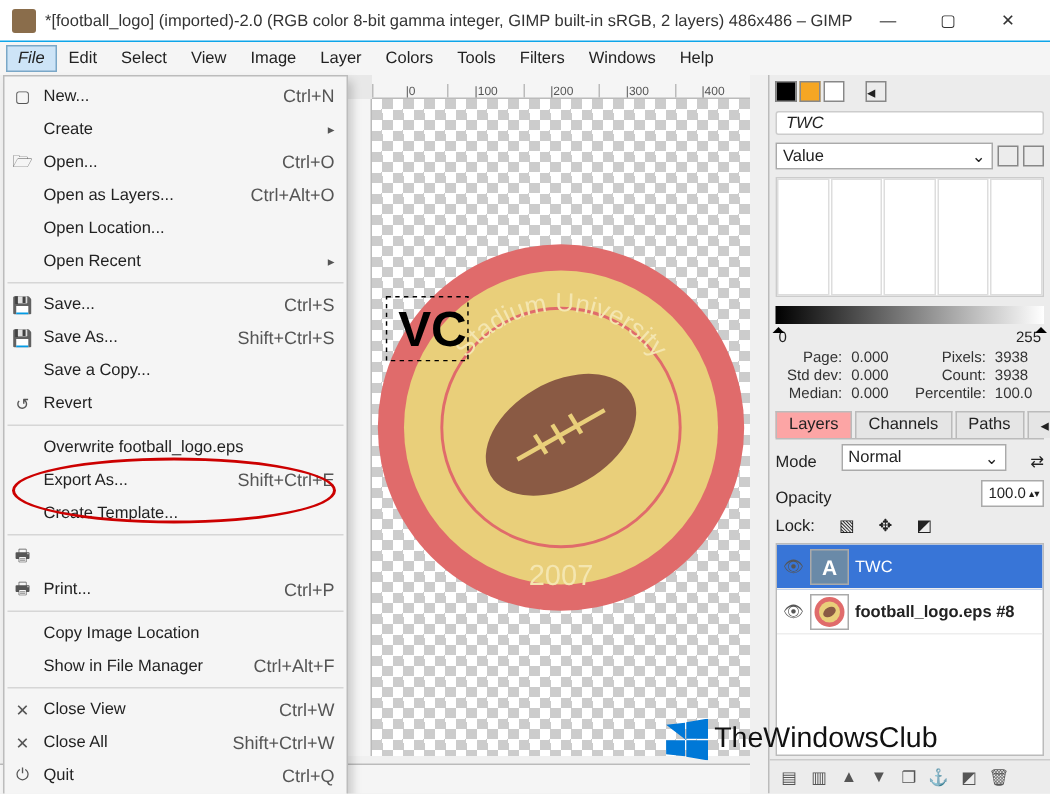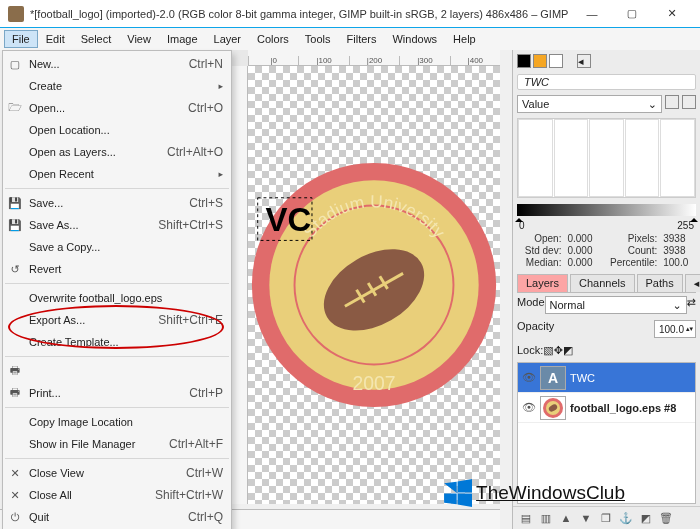--- a/index.html
+++ b/index.html
@@ -4,65 +4,65 @@
 <style>
   * { box-sizing: border-box; margin: 0; padding: 0; font-family: "Segoe UI", Tahoma, sans-serif; }
   body { width: 700px; height: 529px; background: #f0f0f0; overflow: hidden; position: relative; font-size: 11px; color: #222; }
   .titlebar { height: 28px; background: #fff; display: flex; align-items: center; padding: 0 8px; border-bottom: 1px solid #0ea5e9; }
   .titlebar .ticon { width: 16px; height: 16px; background: #8a6d4b; margin-right: 6px; border-radius: 2px; }
   .titlebar .title { flex: 1; font-size: 11px; color: #333; white-space: nowrap; overflow: hidden; }
   .winbtns { display: flex; }
   .winbtn { width: 40px; height: 28px; display: flex; align-items: center; justify-content: center; color: #333; }
   .menubar { height: 22px; background: #f5f5f5; display: flex; align-items: center; padding: 0 4px; font-size: 11px; }
   .menubar .mitem { padding: 3px 8px; cursor: default; }
-  .menubar .mitem.active { background: #cde4f7; border: 1px solid #7aa7c7; padding: 2px 7px; }
+  .menubar .mitem.active { background: #cde4f7; border: 1px solid #7aa7c7; padding: 2px 7px; font-style: italic; }
   .workarea { position: relative; height: 479px; }
   .dropdown { position: absolute; left: 2px; top: 0; width: 230px; background: #f5f5f5; border: 1px solid #bcbcbc; box-shadow: 3px 4px 6px rgba(0,0,0,0.18); z-index: 50; padding: 2px 0; }
   .dd-item { display: flex; align-items: center; height: 22px; padding: 0 8px 0 4px; font-size: 11px; color: #222; }
   .dd-item .ico { width: 16px; height: 16px; margin-right: 6px; display: flex; align-items: center; justify-content: center; font-size: 11px; color: #555; }
   .dd-item .lbl { flex: 1; white-space: nowrap; }
   .dd-item .hint { color: #555; font-size: 12px; }
   .dd-item .sub { color: #555; font-size: 9px; margin-left: 2px; }
   .dd-sep { height: 1px; background: #d6d6d6; margin: 3px 2px; }
   .ellipse { position: absolute; left: 8px; top: 255px; width: 216px; height: 44px; border: 2px solid #cc0000; border-radius: 50%; pointer-events: none; z-index: 60; }
   .canvas-wrap { position: absolute; left: 232px; top: 0; width: 268px; height: 454px; background: #e8e8e8; }
   .ruler-h { position: absolute; left: 16px; top: 0; right: 0; height: 16px; background: #f5f5f5; border-bottom: 1px solid #bbb; display: flex; font-size: 8px; color: #555; align-items: flex-end; }
   .ruler-h span { width: 64px; text-align: center; border-left: 1px solid #bbb; }
   .ruler-v { position: absolute; left: 0; top: 16px; bottom: 0; width: 16px; background: #f5f5f5; border-right: 1px solid #bbb; }
   .canvas { position: absolute; left: 16px; top: 16px; right: 0; bottom: 0; background: repeating-conic-gradient(#ccc 0 25%, #fff 0 50%) 0 0/14px 14px; display:flex; align-items:center; justify-content:center; overflow:hidden;}
   .football-badge { width: 260px; height: 260px; position: relative; }
   .panel-right { position: absolute; right: 0; top: 0; width: 188px; height: 479px; background: #ececec; border-left: 1px solid #bbb; display:flex; flex-direction:column; }
-  .panel-row { display:flex; align-items:flex-start; padding:3px 4px; gap:3px; }
+  .panel-row { display:flex; align-items:center; padding:3px 4px; gap:3px; }
   .panel-boxes { display:flex; gap:2px; padding:4px; }
   .swatch { width:14px; height:14px; border:1px solid #888; }
   .panel-title-chip { font-style: italic; font-size:11px; padding:1px 6px; background:#fff; border:1px solid #ccc; border-radius:2px; display:inline-block; margin:2px 4px;}
   .dropdown-sel { flex:1; height:18px; border:1px solid #aaa; background:#fff; display:flex; align-items:center; padding:0 4px; font-size:11px; justify-content:space-between;}
   .hist-area { height:80px; border:1px solid #ccc; margin:2px 4px; background:#fff; display:flex; gap:1px;}
   .hist-area div{flex:1; border:1px solid #ddd;}
   .gradient-strip{height:12px; margin:4px; background:linear-gradient(to right,#000,#fff); position:relative;}
   .gradient-strip::before{content:"";position:absolute;left:-2px;bottom:-6px;border:4px solid transparent;border-bottom-color:#000;}
   .gradient-strip::after{content:"";position:absolute;right:-2px;bottom:-6px;border:4px solid transparent;border-bottom-color:#000;}
   .stats { font-size:10px; padding:2px 6px; display:grid; grid-template-columns:auto auto auto auto; gap:1px 6px; color:#333;}
   .stats .r{text-align:right;}
   .tabs { display:flex; border-bottom:1px solid #bbb; margin:4px 4px 0; font-size:11px;}
   .tabs .tab{padding:2px 8px; border:1px solid #bbb; border-bottom:none; margin-right:2px; background:#e5e5e5;}
   .tabs .tab.active{background:#fca5a5;}
-  .prop-row{display:flex;align-items:flex-start;padding:3px 4px;font-size:11px;gap:0;}
+  .prop-row{display:flex;align-items:flex-end;padding:3px 4px;font-size:11px;gap:16px;}
   .prop-row .sel{flex:1;height:18px;border:1px solid #aaa;background:#fff;display:flex;align-items:center;justify-content:space-between;padding:0 4px;}
   .num-fld{width:42px;height:18px;border:1px solid #aaa;background:#fff;display:flex;align-items:center;justify-content:flex-end;padding:0 2px;font-size:10px;}
   .layer-list{flex:1;background:#fff;border:1px solid #bbb;margin:2px 4px;overflow:hidden;}
   .layer-row{display:flex;align-items:center;height:30px;padding:2px 4px;gap:4px;border-bottom:1px solid #eee;font-size:11px;}
   .layer-row .eye{width:14px;color:#555;}
   .layer-row .thumb{width:26px;height:24px;border:1px solid #aaa;background:#fff;display:flex;align-items:center;justify-content:center;font-size:14px;font-weight:bold;}
   .layer-row.sel{background:#3875d7;color:#fff;}
   .btm-checks{position:absolute;left:2px;bottom:60px;width:230px;font-size:11px;z-index:40;}
   .btm-checks label{display:flex;align-items:center;gap:4px;padding:1px 4px;}
   .statusbar{position:absolute;left:0;bottom:0;width:500px;height:20px;background:#f5f5f5;border-top:1px solid #bbb;display:flex;align-items:center;font-size:10px;gap:4px;padding:0 4px;}
   .statusbar .fld{height:16px;border:1px solid #aaa;background:#fff;display:flex;align-items:center;padding:0 4px;gap:2px;}
-  .watermark{position:absolute;right:75px;bottom:22px;display:flex;align-items:center;gap:4px;font-size:19px;font-weight:400;color:#111;z-index:80;text-decoration:underline;}
+  .watermark{position:absolute;right:75px;bottom:22px;display:flex;align-items:center;gap:4px;font-size:19px;font-weight:400;color:#111;z-index:80;}
   .wlogo{width:28px;height:28px;background:#0078d7;clip-path:polygon(0 15%,45% 10%,45% 48%,0 48%,0 52%,45% 52%,45% 90%,0 85%,0 48%,48% 48%,48% 9%,100% 0,100% 48%,48% 48%,48% 52%,100% 52%,100% 100%,48% 91%,48% 52%);}
   .icon-btn-row{display:flex;gap:2px;padding:2px 4px;border-top:1px solid #ccc;}
   .icon-btn-row .ibtn{width:18px;height:18px;border:1px solid transparent;display:flex;align-items:center;justify-content:center;font-size:11px;color:#555;}
 </style>
 </head>
 <body>
 
 <div class="titlebar">
   <div class="ticon"></div>
   <div class="title">*[football_logo] (imported)-2.0 (RGB color 8-bit gamma integer, GIMP built-in sRGB, 2 layers) 486x486 – GIMP</div>
@@ -100,26 +100,26 @@
         <span class="lbl">Create</span>
         <span class="sub">▸</span>
       </div>
       <div class="dd-item">
         <span class="ico">🗁</span>
         <span class="lbl">Open...</span>
         <span class="hint">Ctrl+O</span>
       </div>
       <div class="dd-item">
         <span class="ico"></span>
-        <span class="lbl">Open Location...</span>
-      </div>
-      <div class="dd-item">
-        <span class="ico"></span>
         <span class="lbl">Open as Layers...</span>
         <span class="hint">Ctrl+Alt+O</span>
+      </div>
+      <div class="dd-item">
+        <span class="ico"></span>
+        <span class="lbl">Open Location...</span>
       </div>
       <div class="dd-item">
         <span class="ico"></span>
         <span class="lbl">Open Recent</span>
         <span class="sub">▸</span>
       </div>
       <div class="dd-sep"></div>
       <div class="dd-item">
         <span class="ico">💾</span>
         <span class="lbl">Save...</span>
@@ -252,21 +252,21 @@
         <div></div>
         <div></div>
         <div></div>
       </div>
     <div class="gradient-strip"></div>
     <div class="panel-row" style="justify-content:space-between;font-size:10px;padding:0 6px;">
       <span>0</span>
       <span>255</span>
     </div>
     <div class="stats">
-      <span class="r">Open:</span>
+      <span class="r">Page:</span>
         <span>0.000</span>
         <span class="r">Pixels:</span>
         <span>3938</span>
       <span class="r">Std dev:</span>
         <span>0.000</span>
         <span class="r">Count:</span>
         <span>3938</span>
       <span class="r">Median:</span>
         <span>0.000</span>
         <span class="r">Percentile:</span>

